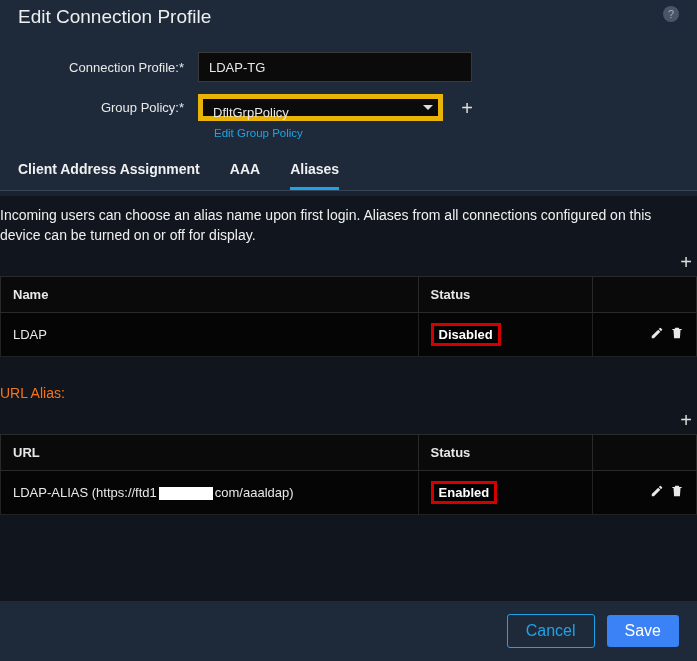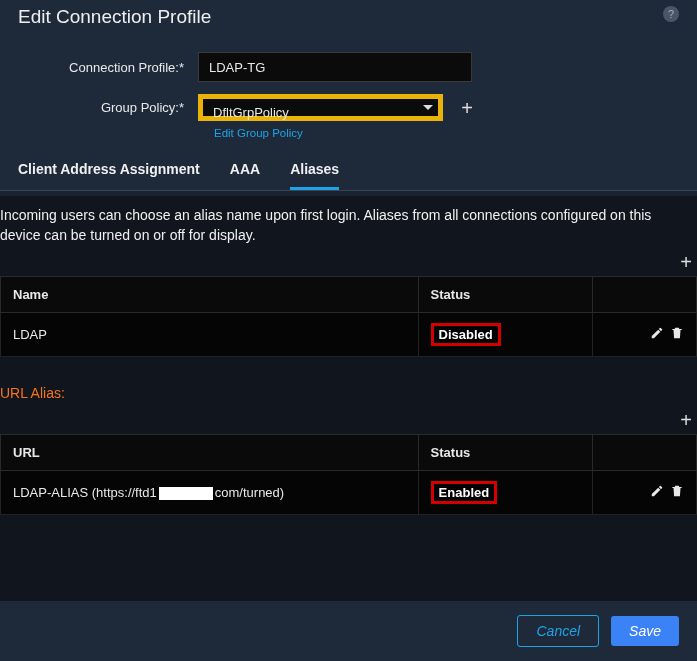--- a/index.html
+++ b/index.html
@@ -206,25 +206,24 @@
     height: 60px;
     background: #1e2a3a;
     display: flex;
     align-items: center;
     justify-content: flex-end;
     padding: 0 18px;
     gap: 12px;
   }
   .btn {
     padding: 7px 18px;
-    font-size: 14px;
+    font-size: 16px;
     border-radius: 3px;
     cursor: pointer;
     border: none;
-    font-style: italic;
   }
   .btn-cancel {
     background: transparent;
     border: 1px solid #1fa3e8;
     color: #1fa3e8;
   }
   .btn-save {
     background: #3b82f6;
     color: #fff;
   }
@@ -304,21 +303,21 @@
     <thead>
       <tr>
         <th>URL</th>
         <th>Status</th>
         <th></th>
       </tr>
     </thead>
     <tbody>
       <tr>
         <td>
-          <span>LDAP-ALIAS (https://ftd1</span><span class="redact"></span><span>com/turned)</span>
+          <span>LDAP-ALIAS (https://ftd1</span><span class="redact"></span><span>com/aaaldap)</span>
         </td>
         <td>
           <span class="status-badge">Enabled</span>
         </td>
         <td>
           <span class="row-icons">
             <svg class="icon-svg" width="14" height="14" viewBox="0 0 24 24" fill="#e8e8e8">
                 <path d="M3 17.25V21h3.75l11-11-3.75-3.75-11 11zM20.7 7.04a1 1 0 0 0 0-1.41l-2.34-2.34a1 1 0 0 0-1.41 0l-1.83 1.83 3.75 3.75 1.83-1.83z"></path>
               </svg>
             <svg class="icon-svg" width="14" height="14" viewBox="0 0 24 24" fill="#e8e8e8">

